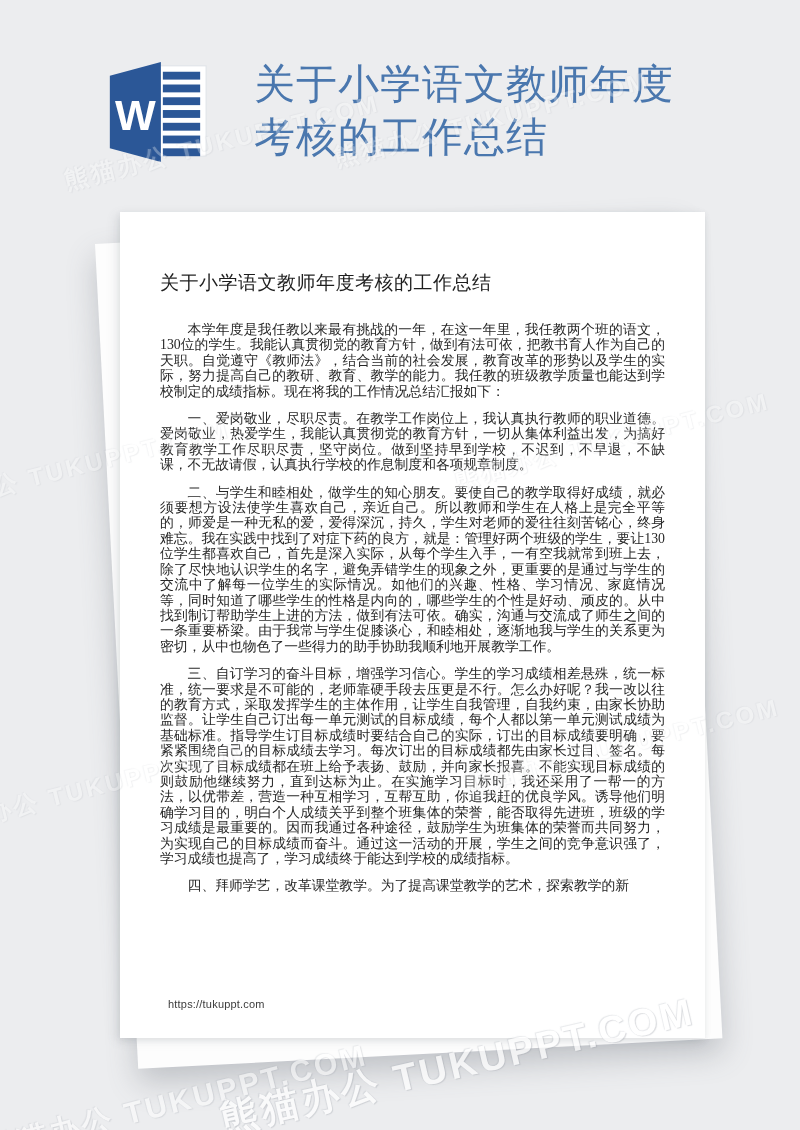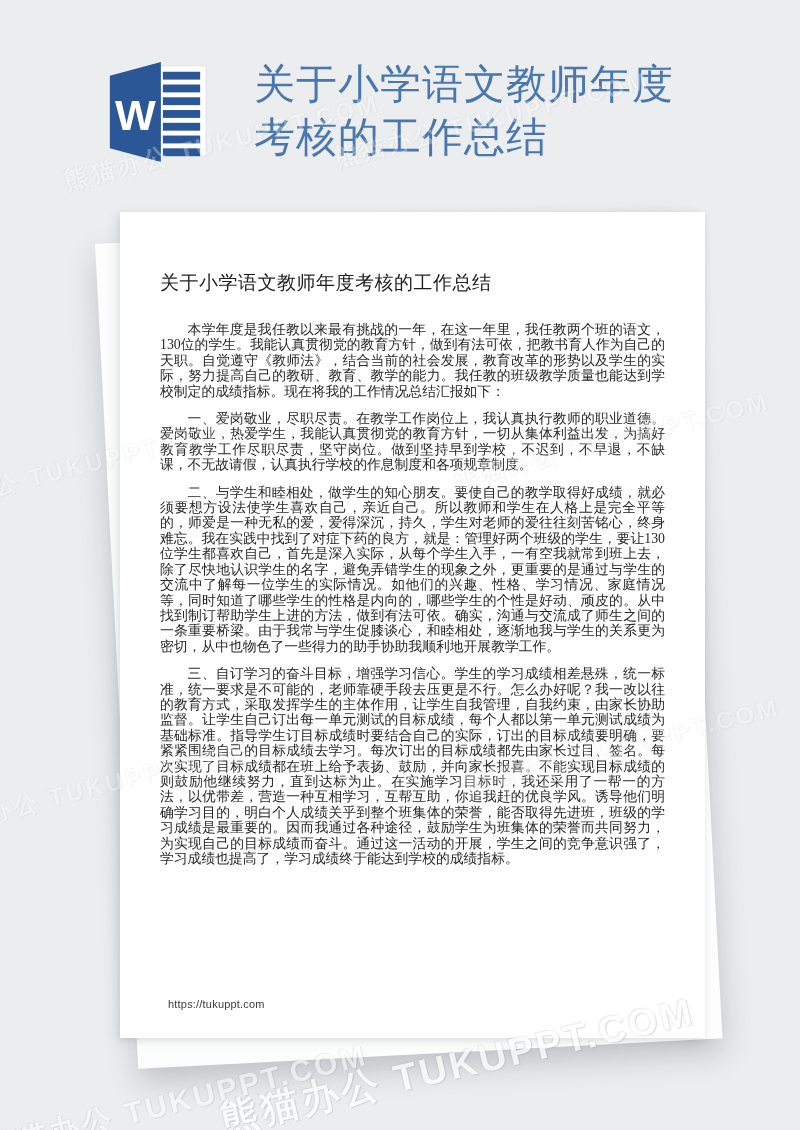--- a/index.html
+++ b/index.html
@@ -92,16 +92,17 @@
 <div class="sheet-back"></div>
 
 <div class="page">
   <div class="page-inner">
     <h1 class="doc-title">关于小学语文教师年度考核的工作总结</h1>
     <div class="doc-body">
         <p>本学年度是我任教以来最有挑战的一年，在这一年里，我任教两个班的语文，130位的学生。我能认真贯彻党的教育方针，做到有法可依，把教书育人作为自己的天职。自觉遵守《教师法》，结合当前的社会发展，教育改革的形势以及学生的实际，努力提高自己的教研、教育、教学的能力。我任教的班级教学质量也能达到学校制定的成绩指标。现在将我的工作情况总结汇报如下：</p>
         <p>一、爱岗敬业，尽职尽责。在教学工作岗位上，我认真执行教师的职业道德。爱岗敬业，热爱学生，我能认真贯彻党的教育方针，一切从集体利益出发，为搞好教育教学工作尽职尽责，坚守岗位。做到坚持早到学校，不迟到，不早退，不缺课，不无故请假，认真执行学校的作息制度和各项规章制度。</p>
         <p>二、与学生和睦相处，做学生的知心朋友。要使自己的教学取得好成绩，就必须要想方设法使学生喜欢自己，亲近自己。所以教师和学生在人格上是完全平等的，师爱是一种无私的爱，爱得深沉，持久，学生对老师的爱往往刻苦铭心，终身难忘。我在实践中找到了对症下药的良方，就是：管理好两个班级的学生，要让130位学生都喜欢自己，首先是深入实际，从每个学生入手，一有空我就常到班上去，除了尽快地认识学生的名字，避免弄错学生的现象之外，更重要的是通过与学生的交流中了解每一位学生的实际情况。如他们的兴趣、性格、学习情况、家庭情况等，同时知道了哪些学生的性格是内向的，哪些学生的个性是好动、顽皮的。从中找到制订帮助学生上进的方法，做到有法可依。确实，沟通与交流成了师生之间的一条重要桥梁。由于我常与学生促膝谈心，和睦相处，逐渐地我与学生的关系更为密切，从中也物色了一些得力的助手协助我顺利地开展教学工作。</p>
         <p>三、自订学习的奋斗目标，增强学习信心。学生的学习成绩相差悬殊，统一标准，统一要求是不可能的，老师靠硬手段去压更是不行。怎么办好呢？我一改以往的教育方式，采取发挥学生的主体作用，让学生自我管理，自我约束，由家长协助监督。让学生自己订出每一单元测试的目标成绩，每个人都以第一单元测试成绩为基础标准。指导学生订目标成绩时要结合自己的实际，订出的目标成绩要明确，要紧紧围绕自己的目标成绩去学习。每次订出的目标成绩都先由家长过目、签名。每次实现了目标成绩都在班上给予表扬、鼓励，并向家长报喜。不能实现目标成绩的则鼓励他继续努力，直到达标为止。在实施学习目标时，我还采用了一帮一的方法，以优带差，营造一种互相学习，互帮互助，你追我赶的优良学风。诱导他们明确学习目的，明白个人成绩关乎到整个班集体的荣誉，能否取得先进班，班级的学习成绩是最重要的。因而我通过各种途径，鼓励学生为班集体的荣誉而共同努力，为实现自己的目标成绩而奋斗。通过这一活动的开展，学生之间的竞争意识强了，学习成绩也提高了，学习成绩终于能达到学校的成绩指标。</p>
+        <p>四、拜师学艺，改革课堂教学。为了提高课堂教学的艺术，探索教学的新</p>
       </div>
   </div>
   <div class="page-footer">https://tukuppt.com</div>
 </div>
 
 </body></html>

